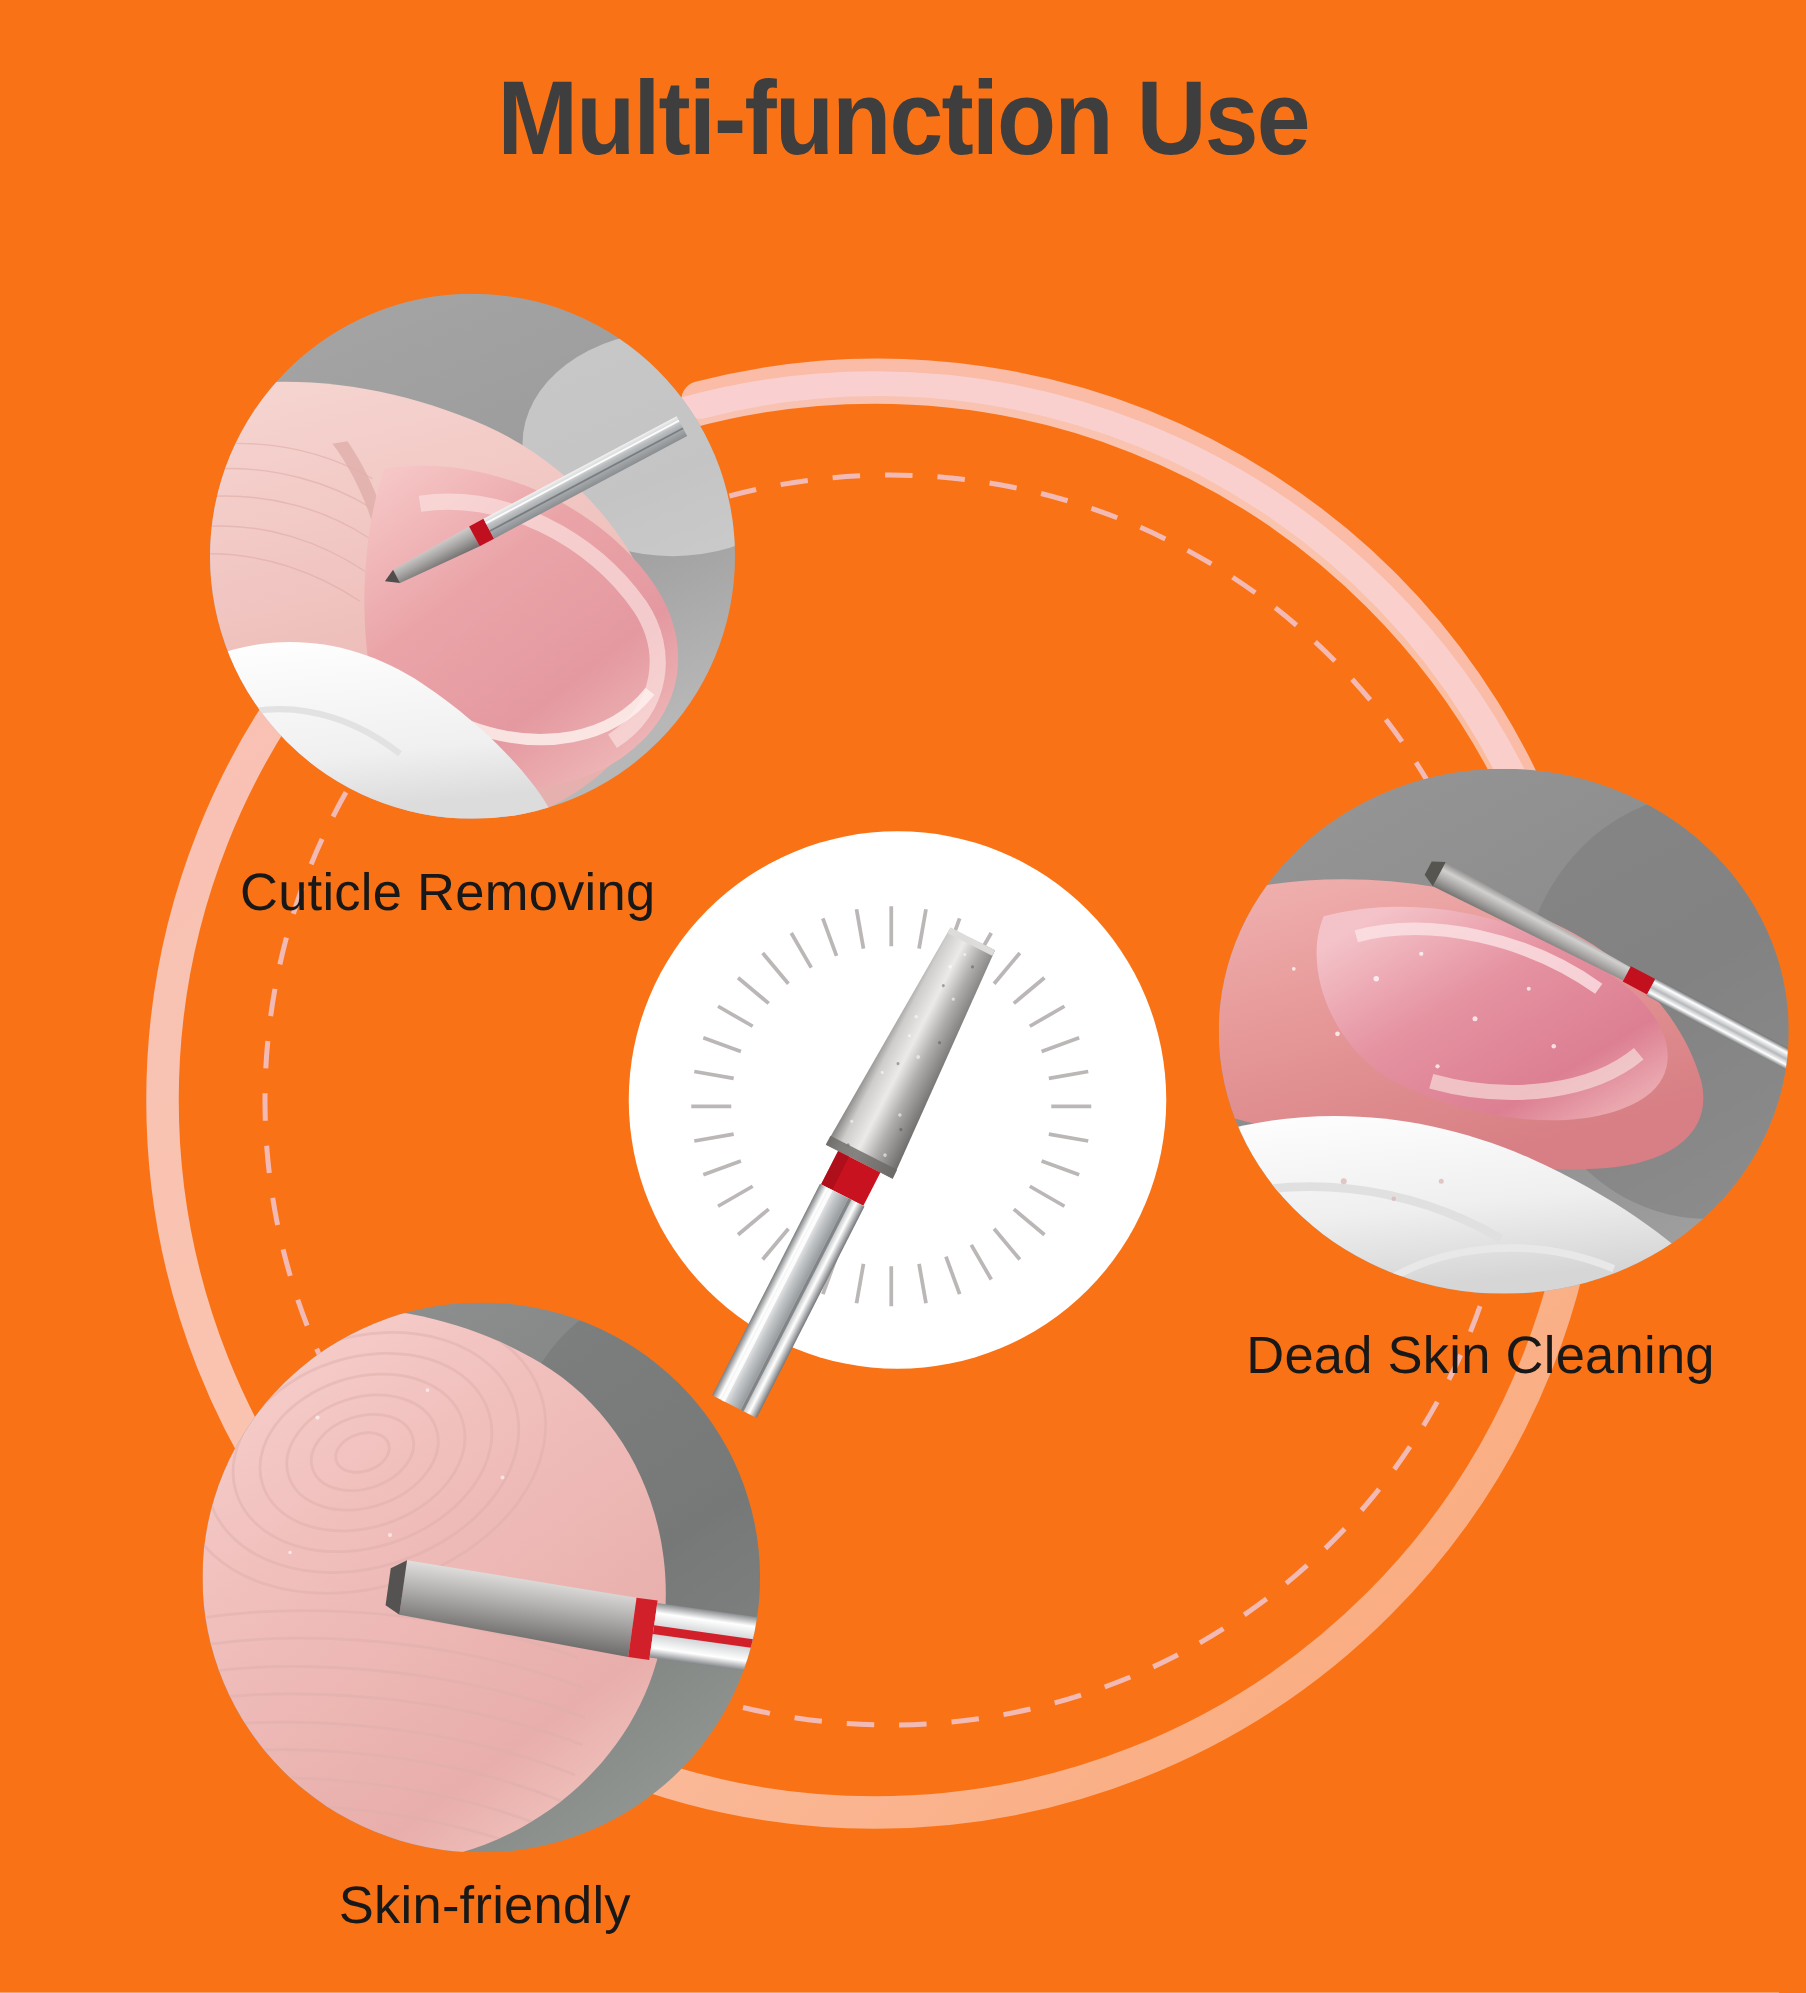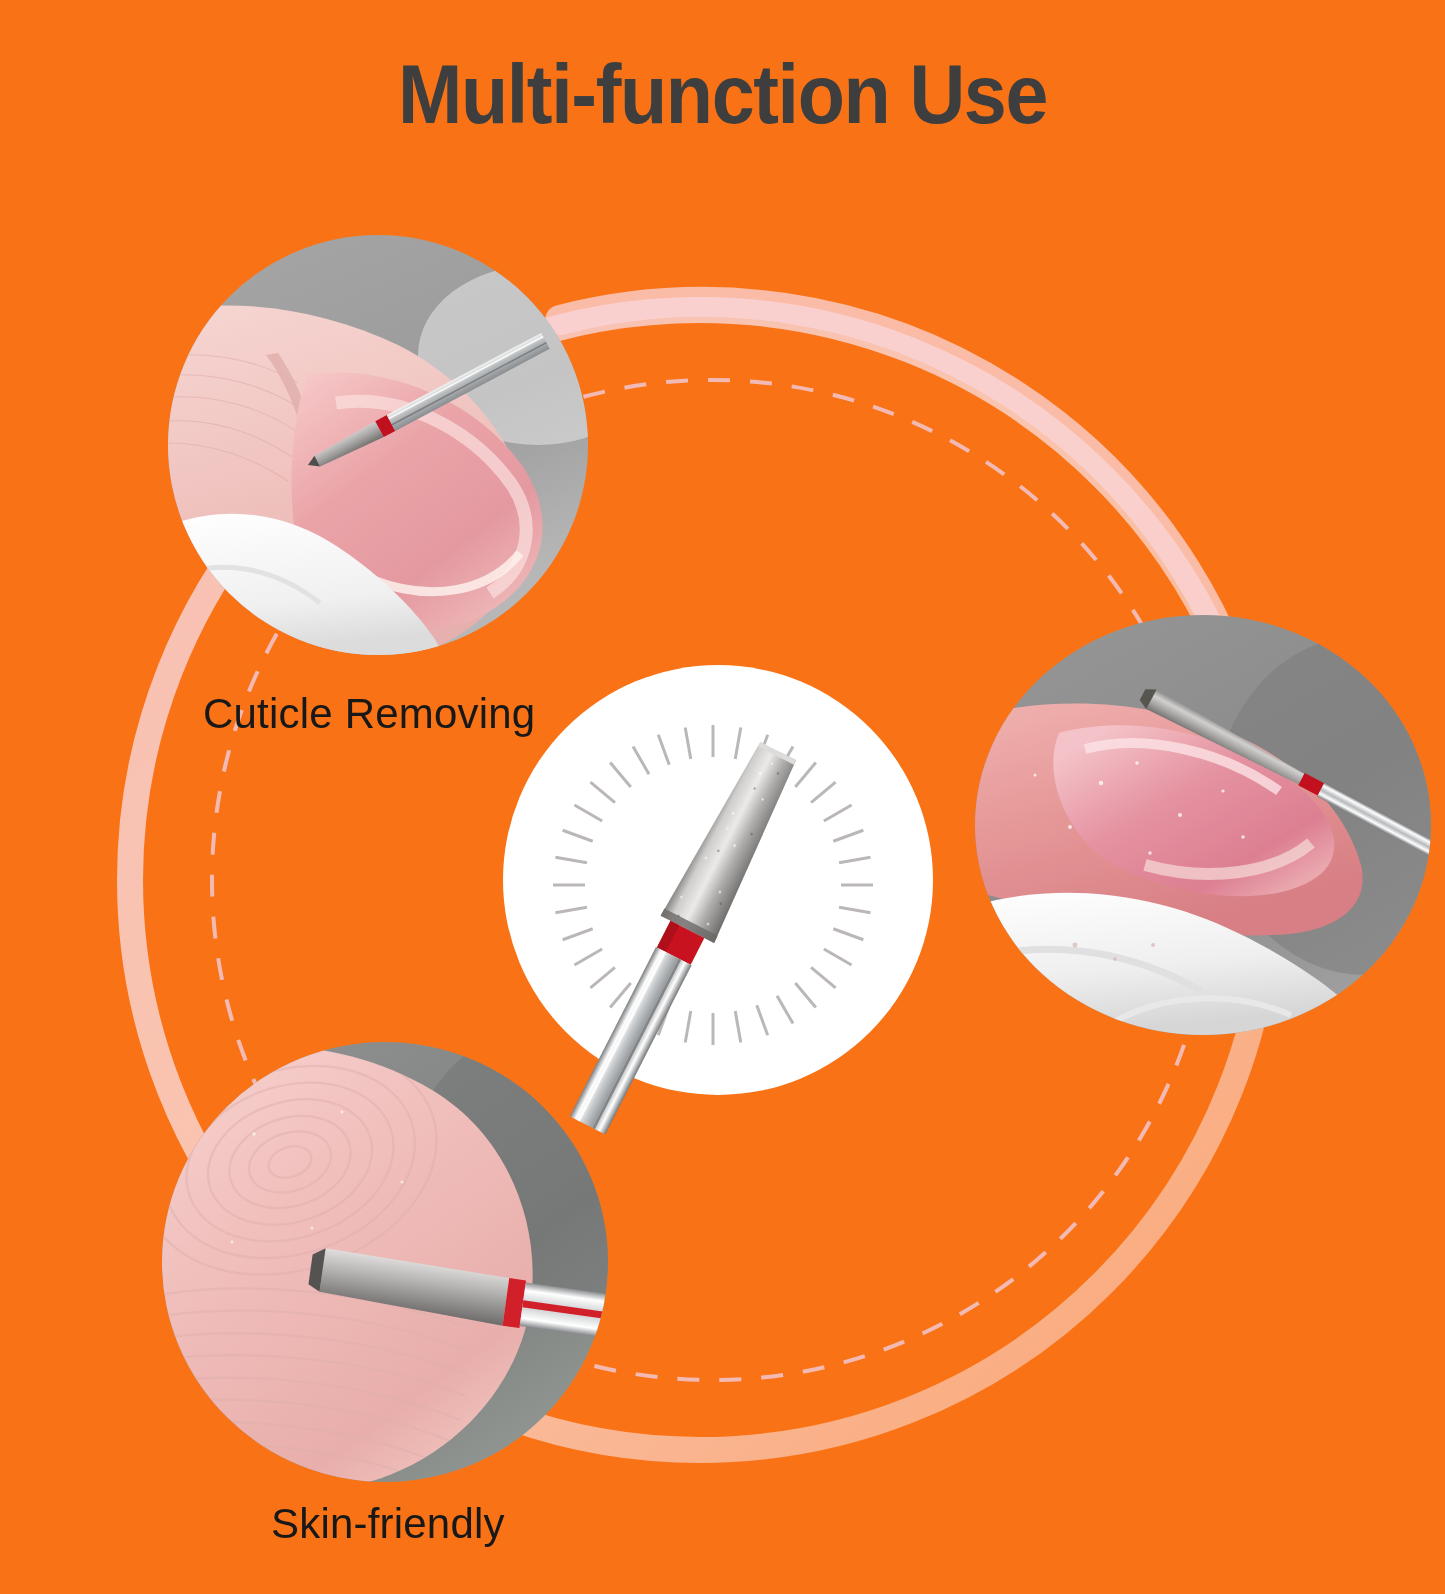--- a/index.html
+++ b/index.html
@@ -76,21 +76,21 @@
   
   .caption {
     position: absolute;
     font-family: "Liberation Sans", sans-serif;
     font-weight: normal;
     font-size: 42px;
     color: #181818;
     white-space: nowrap;
     letter-spacing: 0.2px;
   }
-  #caption-cuticle  { left: 203px;  top: 690px;  }
+  #caption-cuticle  { left: 192px;  top: 690px;  }
   #caption-deadskin { left: 997px;  top: 1060px; }
   #caption-skin     { left: 253px;  top: 1500px; margin-left: 18px; }
 </style>
 </head>
 <body>
 
 <div id="stage">
 
   <svg id="bg-decor" viewBox="0 0 1445 1594" preserveAspectRatio="none">
     <defs>
@@ -267,20 +267,21 @@
       </g>
 
       <g transform="translate(300,150) rotate(118)">
         <path d="M -6 -30 L 6 -30 L 11 140 L -11 140 Z" fill="url(#c2-grit)"></path>
         <path d="M -11 140 L 11 140 L 6 150 L -6 150 Z" fill="#56554f"></path>
         <rect x="-7" y="-52" width="14" height="22" fill="#c2101f"></rect>
         <rect x="-8" y="-230" width="16" height="178" fill="url(#c2-shank)"></rect>
       </g>
     </svg>
   </div>
+  <div class="caption" id="caption-deadskin">Dead Skin Cleaning</div>
 
   <div class="photo-circle" id="circle-skin">
     <svg class="photo-svg" viewBox="0 0 446 440" preserveAspectRatio="xMidYMid slice">
       <defs>
         <linearGradient id="c3-bg" x1="0.3" y1="0" x2="1" y2="1">
           <stop offset="0%" stop-color="#8d908e"></stop>
           <stop offset="55%" stop-color="#7c7f7d"></stop>
           <stop offset="100%" stop-color="#9aa09c"></stop>
         </linearGradient>
         <linearGradient id="c3-skin" x1="0.15" y1="0" x2="0.85" y2="1">

